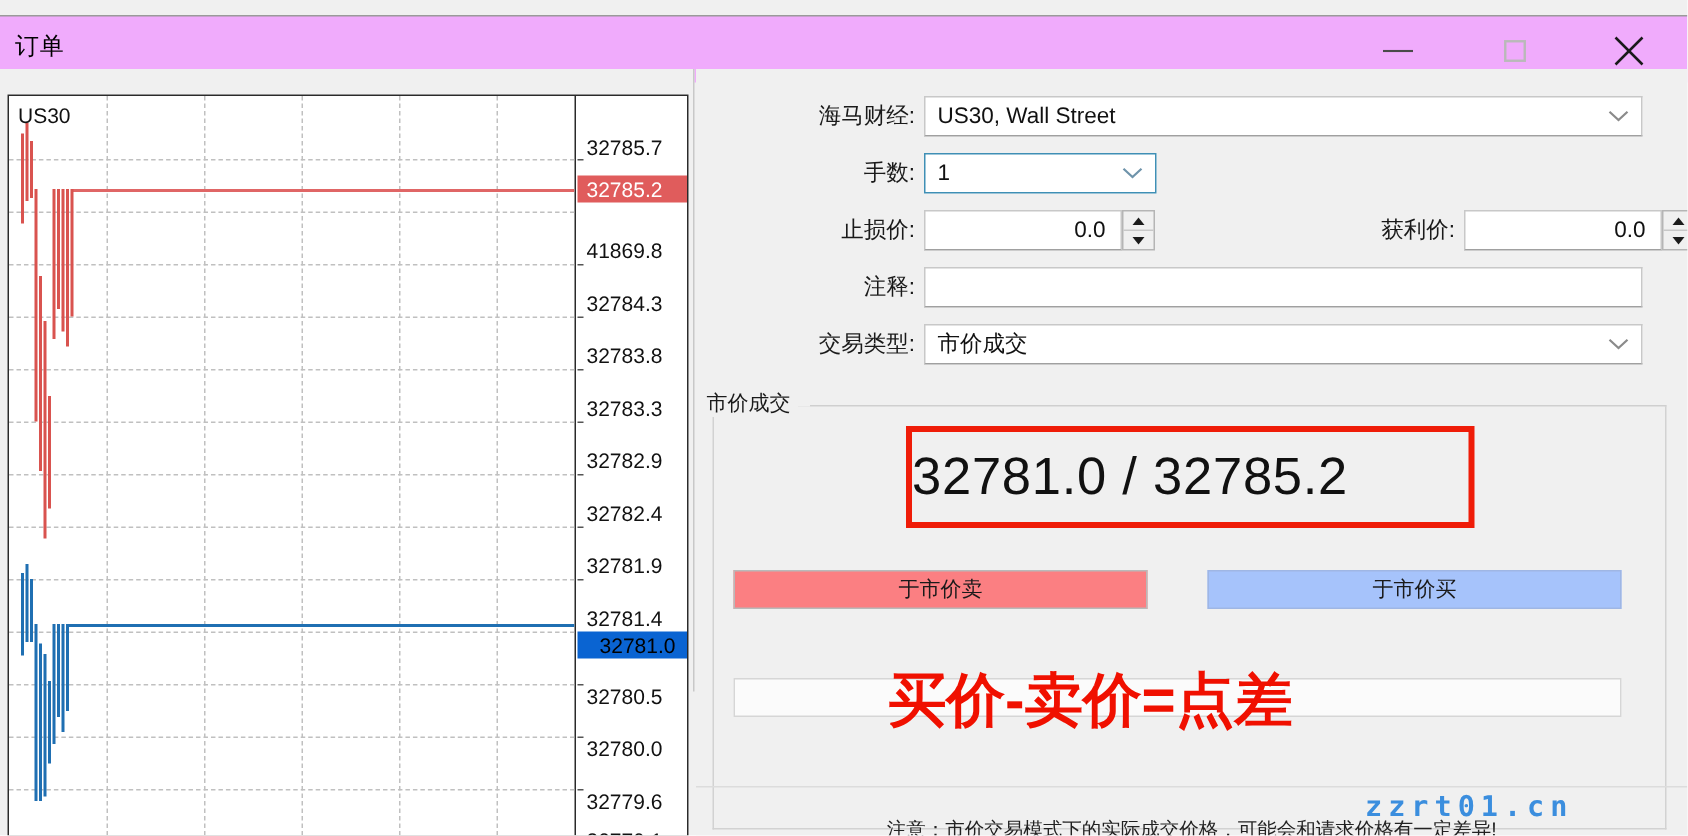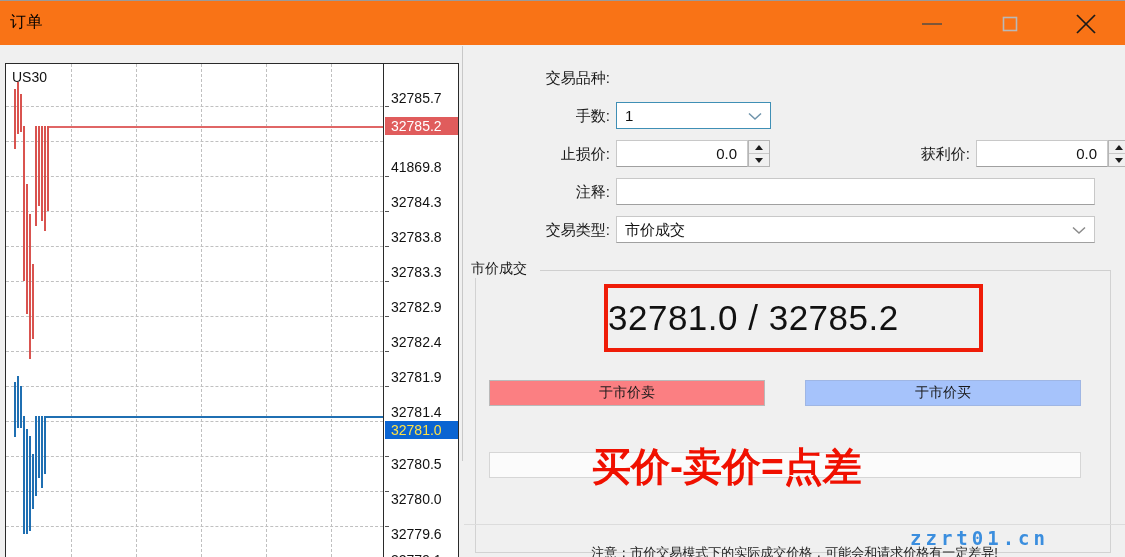--- a/index.html
+++ b/index.html
@@ -12,23 +12,23 @@
   }
   #app {
     position: relative;
     width: 1125px; height: 557px;
     background: #f0f0f0;
     overflow: hidden;
   }
 
   
   .titlebar {
-    position: absolute; left: 0; top: 0;
+    position: absolute; left: 0; top: 10px;
     width: 1125px; height: 45px;
-    background: #f97316;
+    background: #f0abfc;
     border-top: 1px solid #9a9a9a;
   }
   .title-text {
     position: absolute; left: 10px; top: 11px;
     font-size: 16px; color: #000000;
     line-height: 20px;
     letter-spacing: 0.5px;
   }
   .wbtn {
     position: absolute; top: 0; height: 45px; width: 67px;
@@ -97,21 +97,21 @@
     position: absolute; left: 0; width: 74px;
     font-size: 14px; color: #111;
     padding-left: 6px;
     height: 18px; line-height: 18px;
     white-space: nowrap;
   }
   .axis-lab.hl-ask {
     background: #e05c5c; color: #ffffff;
   }
   .axis-lab.hl-bid {
-    background: #0a64d2; color: #fde047;
+    background: #0a64d2; color: #000000; text-align: center;
   }
   .axis-tickmark {
     position: absolute; left: 0; width: 4px; height: 0;
     border-top: 1px solid #555;
   }
 
   
   .form-panel {
     position: absolute; left: 464px; top: 46px;
     width: 661px; height: 511px;
@@ -367,21 +367,29 @@
         <div class="axis-tickmark" style="top:322px"></div>
         <div class="axis-tickmark" style="top:392px"></div>
         <div class="axis-tickmark" style="top:427px"></div>
         <div class="axis-tickmark" style="top:462px"></div>
       </div>
     </div>
   </div>
 
   <div class="form-panel">
 
-    <div class="lbl" style="left:0; top:23px; width:146px;">交易品种:</div>
+    <div class="lbl" style="left:0; top:23px; width:146px;">海马财经:</div>
+    <div class="fld" style="left:152px; top:18px; width:479px;">
+      <span>US30, Wall Street</span>
+      <span class="chev">
+        <svg width="14" height="9" viewBox="0 0 14 9">
+            <polyline points="1,1.5 7,7 13,1.5" fill="none" stroke="#8b8b8b" stroke-width="1.5"></polyline>
+          </svg>
+      </span>
+    </div>
 
     <div class="lbl" style="left:0; top:61px; width:146px;">手数:</div>
     <div class="fld focus" style="left:152px; top:56px; width:155px;">
       <span>1</span>
       <span class="chev">
         <svg width="14" height="9" viewBox="0 0 14 9">
             <polyline points="1,1.5 7,7 13,1.5" fill="none" stroke="#6f94ab" stroke-width="1.5"></polyline>
           </svg>
       </span>
     </div>

